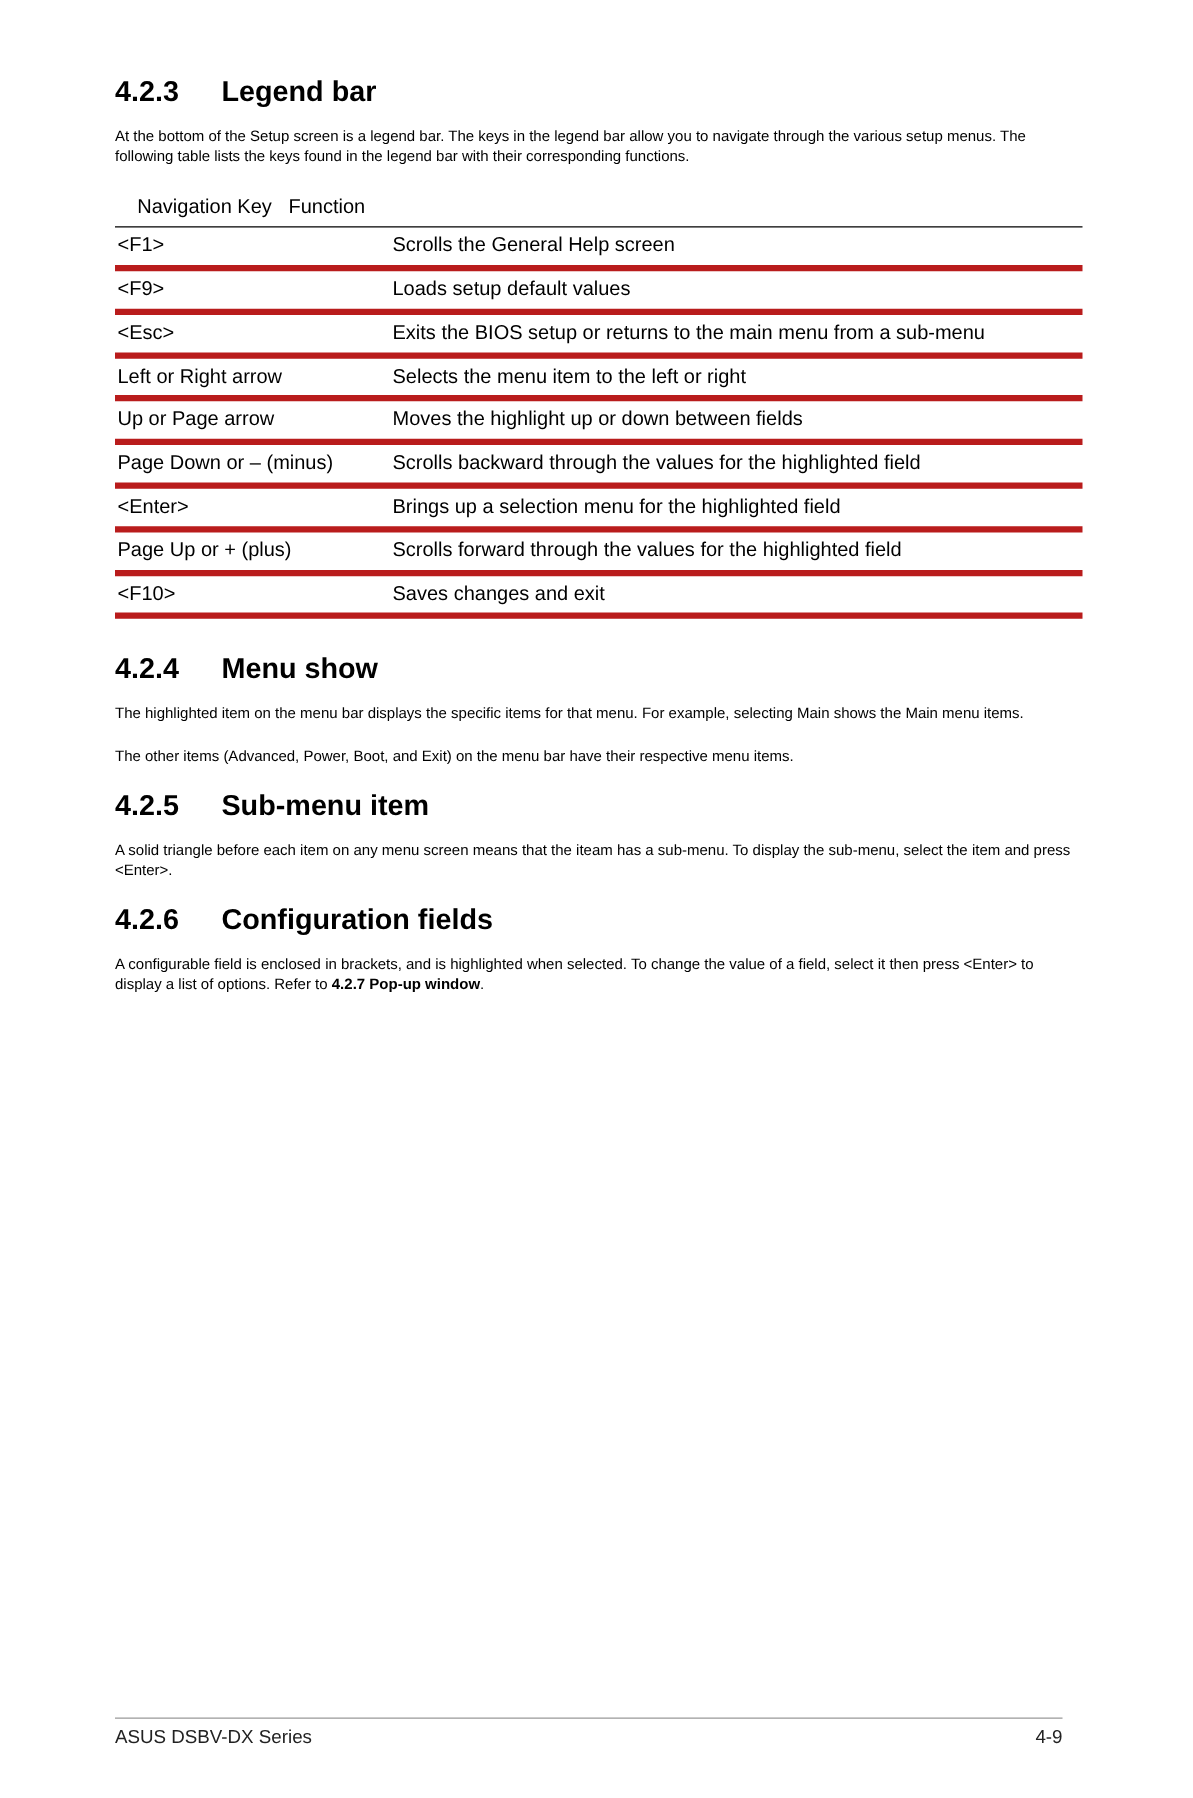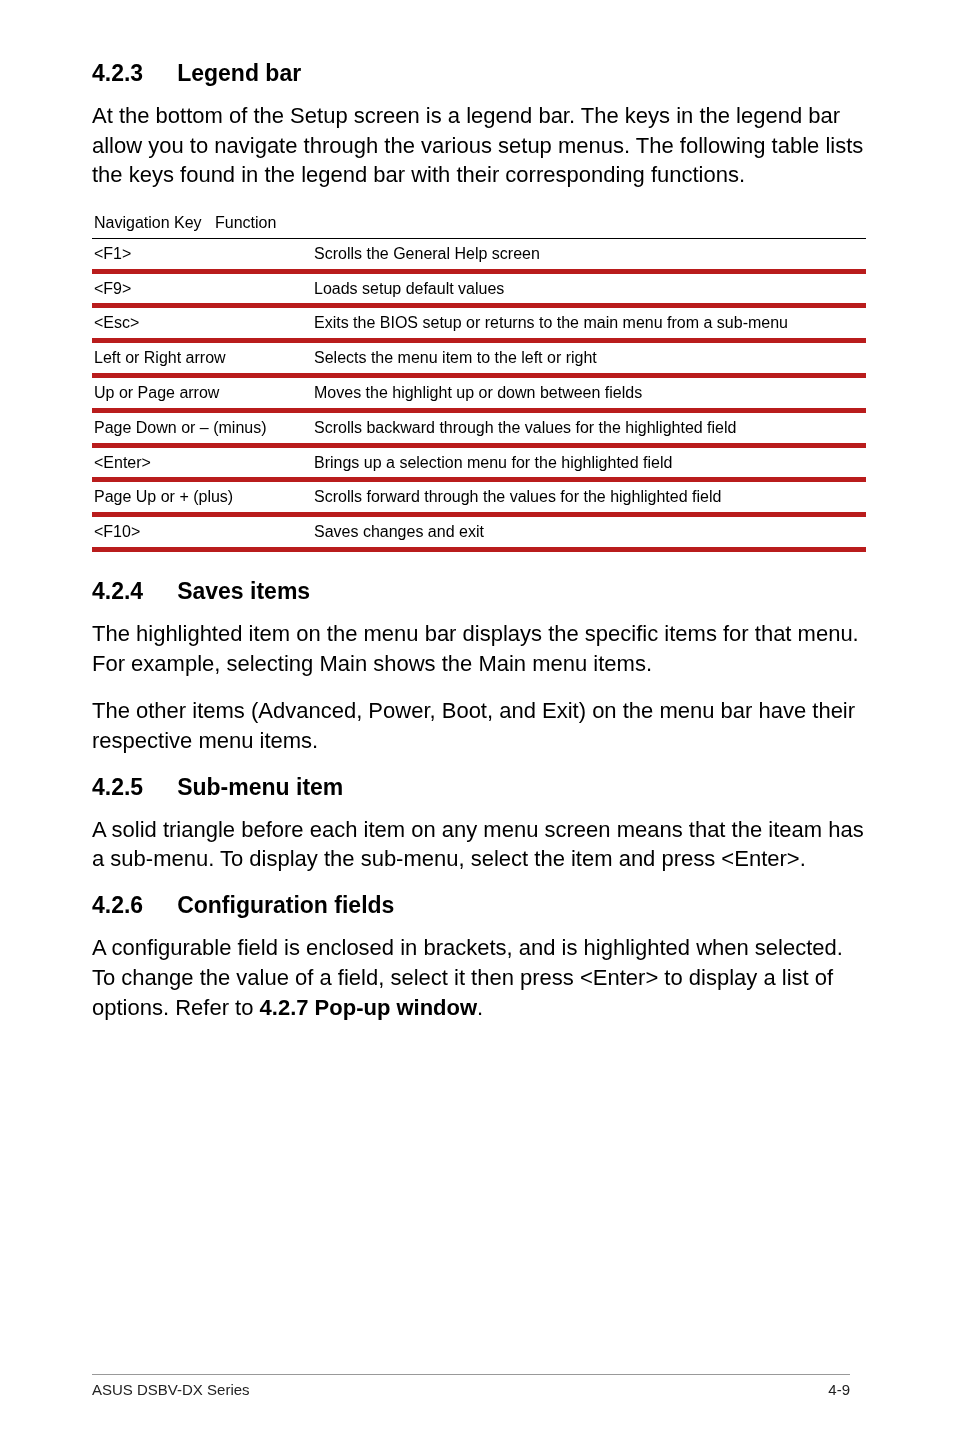--- a/index.html
+++ b/index.html
@@ -16,37 +16,37 @@
     padding: 60px 88px 40px 92px;
     position: relative;
   }
   .section-heading {
     font-size: 23px;
     font-weight: bold;
     margin: 0 0 14px 0;
   }
   .section-heading .num { display: inline-block; margin-right: 34px; }
   .body-p {
-    font-size: 22px;
+    font-size: 12px;
     line-height: 1.35;
     margin: 0 0 18px 0;
   }
   table.keytable {
     width: 100%;
     border-collapse: collapse;
     font-size: 16px;
     margin-bottom: 26px;
   }
   table.keytable td {
     border-bottom: 5px solid #b91c1c;
     padding: 5px 4px 4px 2px;
     vertical-align: top;
     line-height: 1.3;
   }
-  table.keytable tr.headrow td { border-bottom: 1px solid #000; }
+  table.keytable tr.headrow td { border-bottom: 1px solid #000; text-align: center; }
   .col-key { width: 220px; }
   .footer {
     position: absolute;
     bottom: 40px;
     left: 92px;
     right: 104px;
     border-top: 1px solid #999;
     padding-top: 6px;
     font-size: 15px;
     color: #222;
@@ -106,21 +106,21 @@
       <td>Scrolls forward through the values for the highlighted field</td>
     </tr>
     <tr>
       <td class="col-key"> &lt;F10&gt;</td>
       <td>Saves changes and exit</td>
     </tr>
   </tbody>
     </table>
 
   <h2 class="section-heading">
-    <span class="num">4.2.4</span><span>Saves items</span>
+    <span class="num">4.2.4</span><span>Menu show</span>
   </h2>
   <p class="body-p">The highlighted item on the menu bar  displays the specific items for that menu. For example, selecting Main shows the Main menu items.</p>
   <p class="body-p">The other items (Advanced, Power, Boot, and Exit) on the menu bar have their respective menu items.</p>
 
   <h2 class="section-heading">
     <span class="num">4.2.5</span><span>Sub-menu item</span>
   </h2>
   <p class="body-p">A solid triangle before each item on any menu screen means that the iteam has a sub-menu. To display the sub-menu, select the item and press &lt;Enter&gt;.</p>
 
   <h2 class="section-heading">

